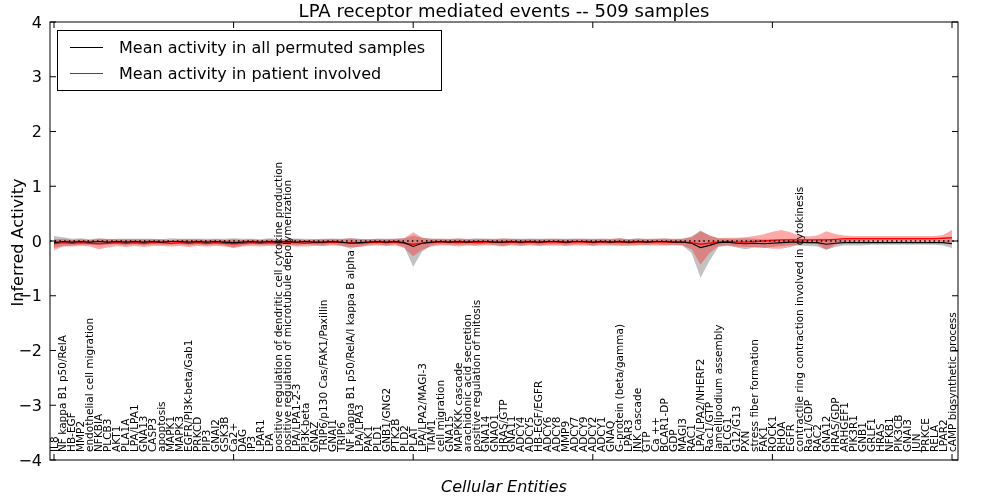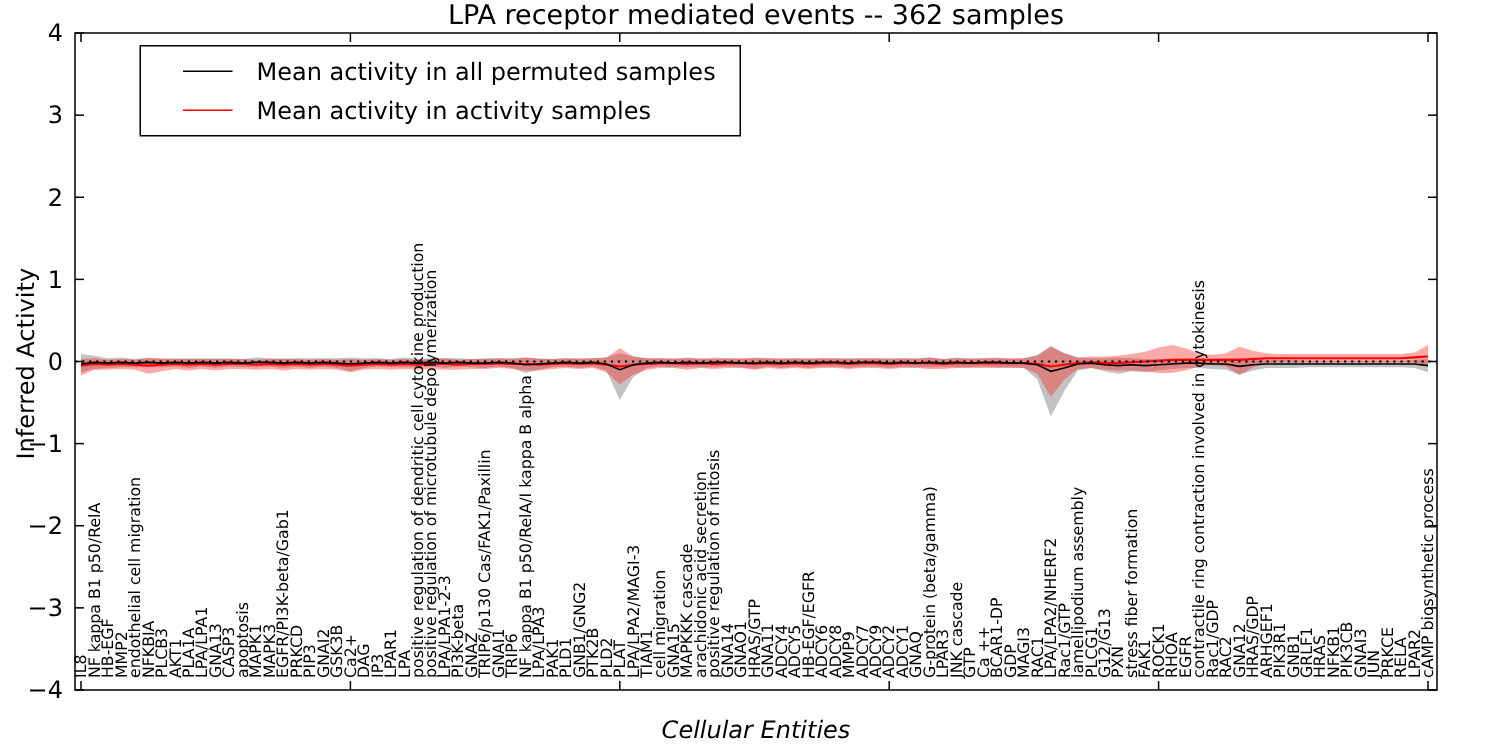--- a/index.html
+++ b/index.html
@@ -4,21 +4,21 @@
 <style>
   html,body{margin:0;padding:0;background:#fff;}
   .fig{position:relative;width:1000px;height:500px;background:#ffffff;
        font-family:"DejaVu Sans","Liberation Sans",sans-serif;overflow:hidden;color:#000;}
   .title{position:absolute;top:1px;left:50px;width:908px;text-align:center;
          font-size:18px;line-height:20px;}
   .ylabel{position:absolute;left:-58px;top:233px;width:150px;text-align:center;
           font-size:16px;transform:rotate(-90deg);}
   .xlabel{position:absolute;top:477px;left:50px;width:908px;text-align:center;font-size:16px;font-style:italic;}
   .legend{position:absolute;left:57px;top:30px;border:1px solid #000;background:#fff;
-          padding:7px 16px 7px 28px;display:flex;flex-direction:column;gap:7px;margin-left:36px;}
+          padding:7px 16px 7px 12px;display:flex;flex-direction:column;gap:7px;}
   .legend-row{display:flex;align-items:center;gap:16px;}
   .legend-swatch{width:33px;height:0;border-top:1.7px solid #000;flex:0 0 33px;}
   .legend-label{font-size:16px;line-height:19px;white-space:nowrap;}
   svg{position:absolute;left:0;top:0;}
 </style>
 </head>
 <body>
 
 <div class="fig">
   <svg width="1000" height="500" viewBox="0 0 1000 500" xmlns="http://www.w3.org/2000/svg">
@@ -163,28 +163,28 @@
       <line x1="413.2" y1="22" x2="413.2" y2="28" stroke="#000" stroke-width="1"></line>
       <line x1="413.2" y1="460" x2="413.2" y2="454" stroke="#000" stroke-width="1"></line>
       <line x1="592.8" y1="22" x2="592.8" y2="28" stroke="#000" stroke-width="1"></line>
       <line x1="592.8" y1="460" x2="592.8" y2="454" stroke="#000" stroke-width="1"></line>
       <line x1="772.4" y1="22" x2="772.4" y2="28" stroke="#000" stroke-width="1"></line>
       <line x1="772.4" y1="460" x2="772.4" y2="454" stroke="#000" stroke-width="1"></line>
       <line x1="952" y1="22" x2="952" y2="28" stroke="#000" stroke-width="1"></line>
       <line x1="952" y1="460" x2="952" y2="454" stroke="#000" stroke-width="1"></line>
     </svg>
 
-  <div class="title">LPA receptor mediated events -- 362 samples</div>
+  <div class="title">LPA receptor mediated events -- 509 samples</div>
 
   <div class="ylabel">Inferred Activity</div>
   <div class="xlabel">Cellular Entities</div>
 
   <div class="legend">
     <div class="legend-row">
       <span class="legend-swatch" style="border-top-color:#000000;"></span>
       <span class="legend-label">Mean activity in all permuted samples</span>
     </div>
     <div class="legend-row">
       <span class="legend-swatch" style="border-top-color:#ff0000;"></span>
-      <span class="legend-label">Mean activity in activity samples</span>
+      <span class="legend-label">Mean activity in patient involved</span>
     </div>
   </div>
 </div>
 
 </body></html>

